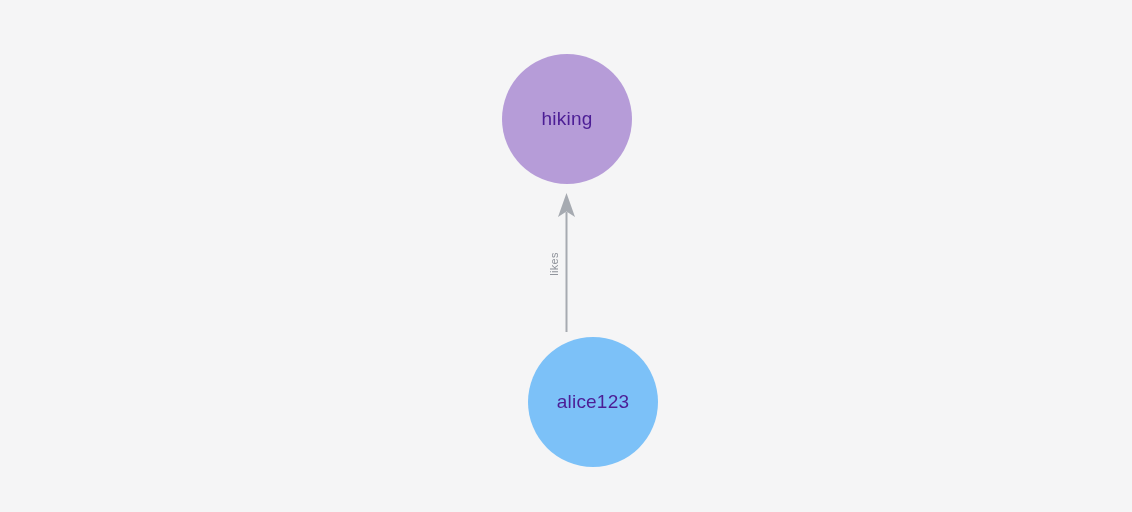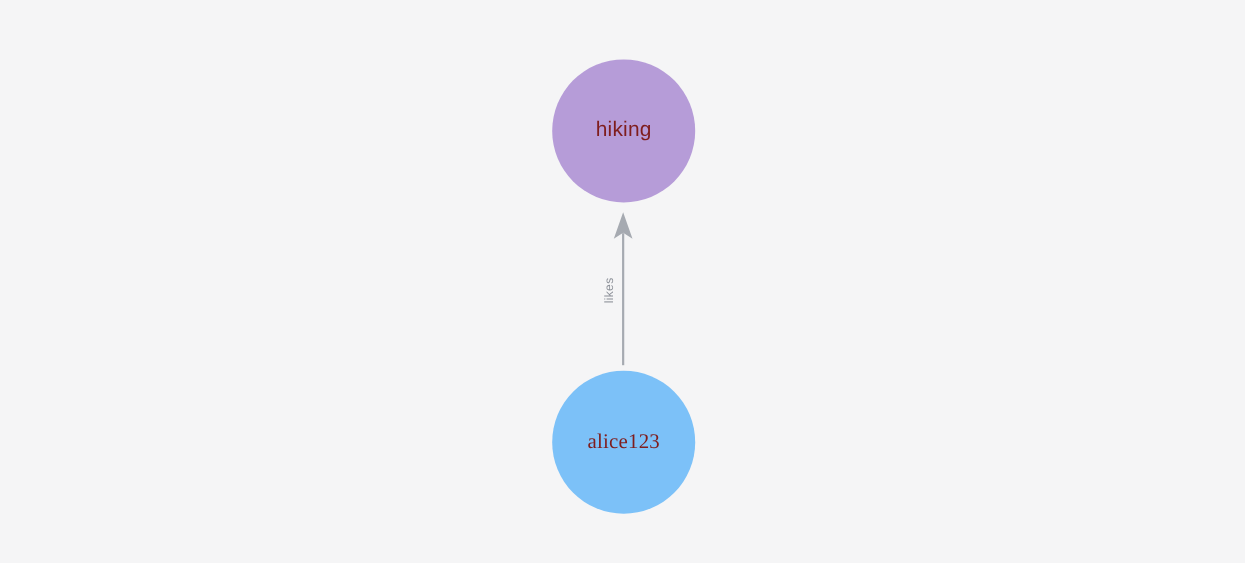--- a/index.html
+++ b/index.html
@@ -29,31 +29,30 @@
     border-radius: 50%;
     display: flex;
     align-items: center;
     justify-content: center;
     cursor: pointer;
     user-select: none;
   }
   .node-label {
     font-size: 19px;
     font-weight: 400;
-    color: #7f1d1d;
+    color: #4c1d95;
     letter-spacing: 0.2px;
   }
   .node-hiking {
     left: 502px;
     top: 54px;
   }
   .node-alice {
-    left: 502px;
+    left: 528px;
     top: 337px;
-    font-family: Liberation Serif, serif;
   }
   .edge-label {
     position: absolute;
     left: 554px;
     top: 264px;
     transform: translate(-50%, -50%) rotate(-90deg);
     font-size: 11px;
     color: #8d9199;
     white-space: nowrap;
     letter-spacing: 0.3px;

